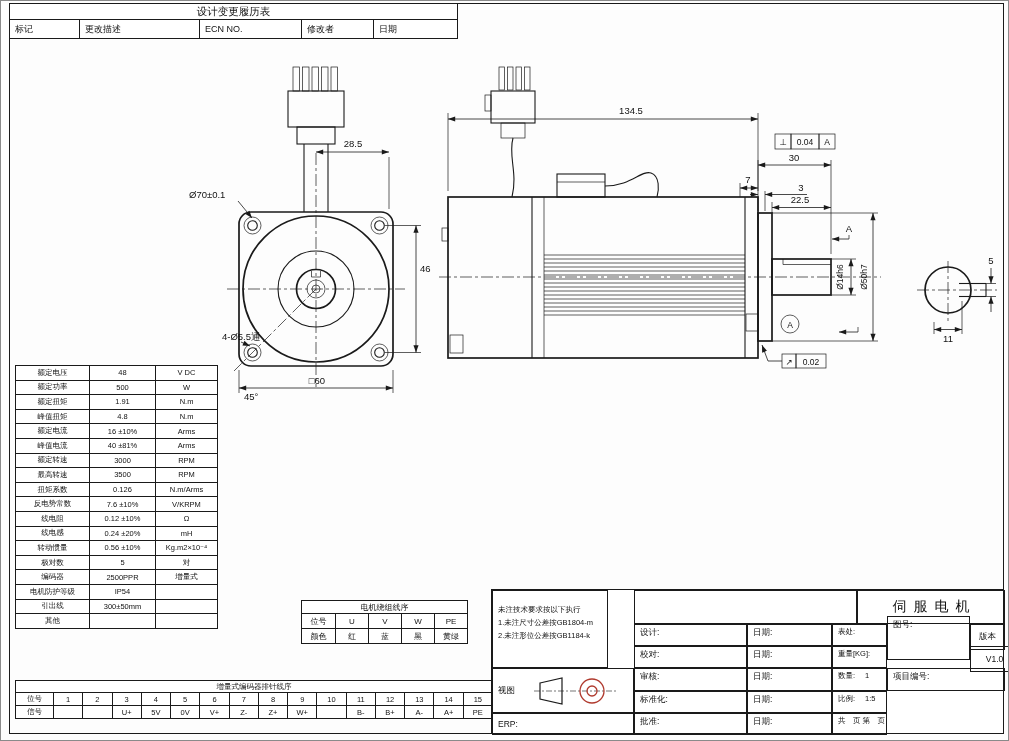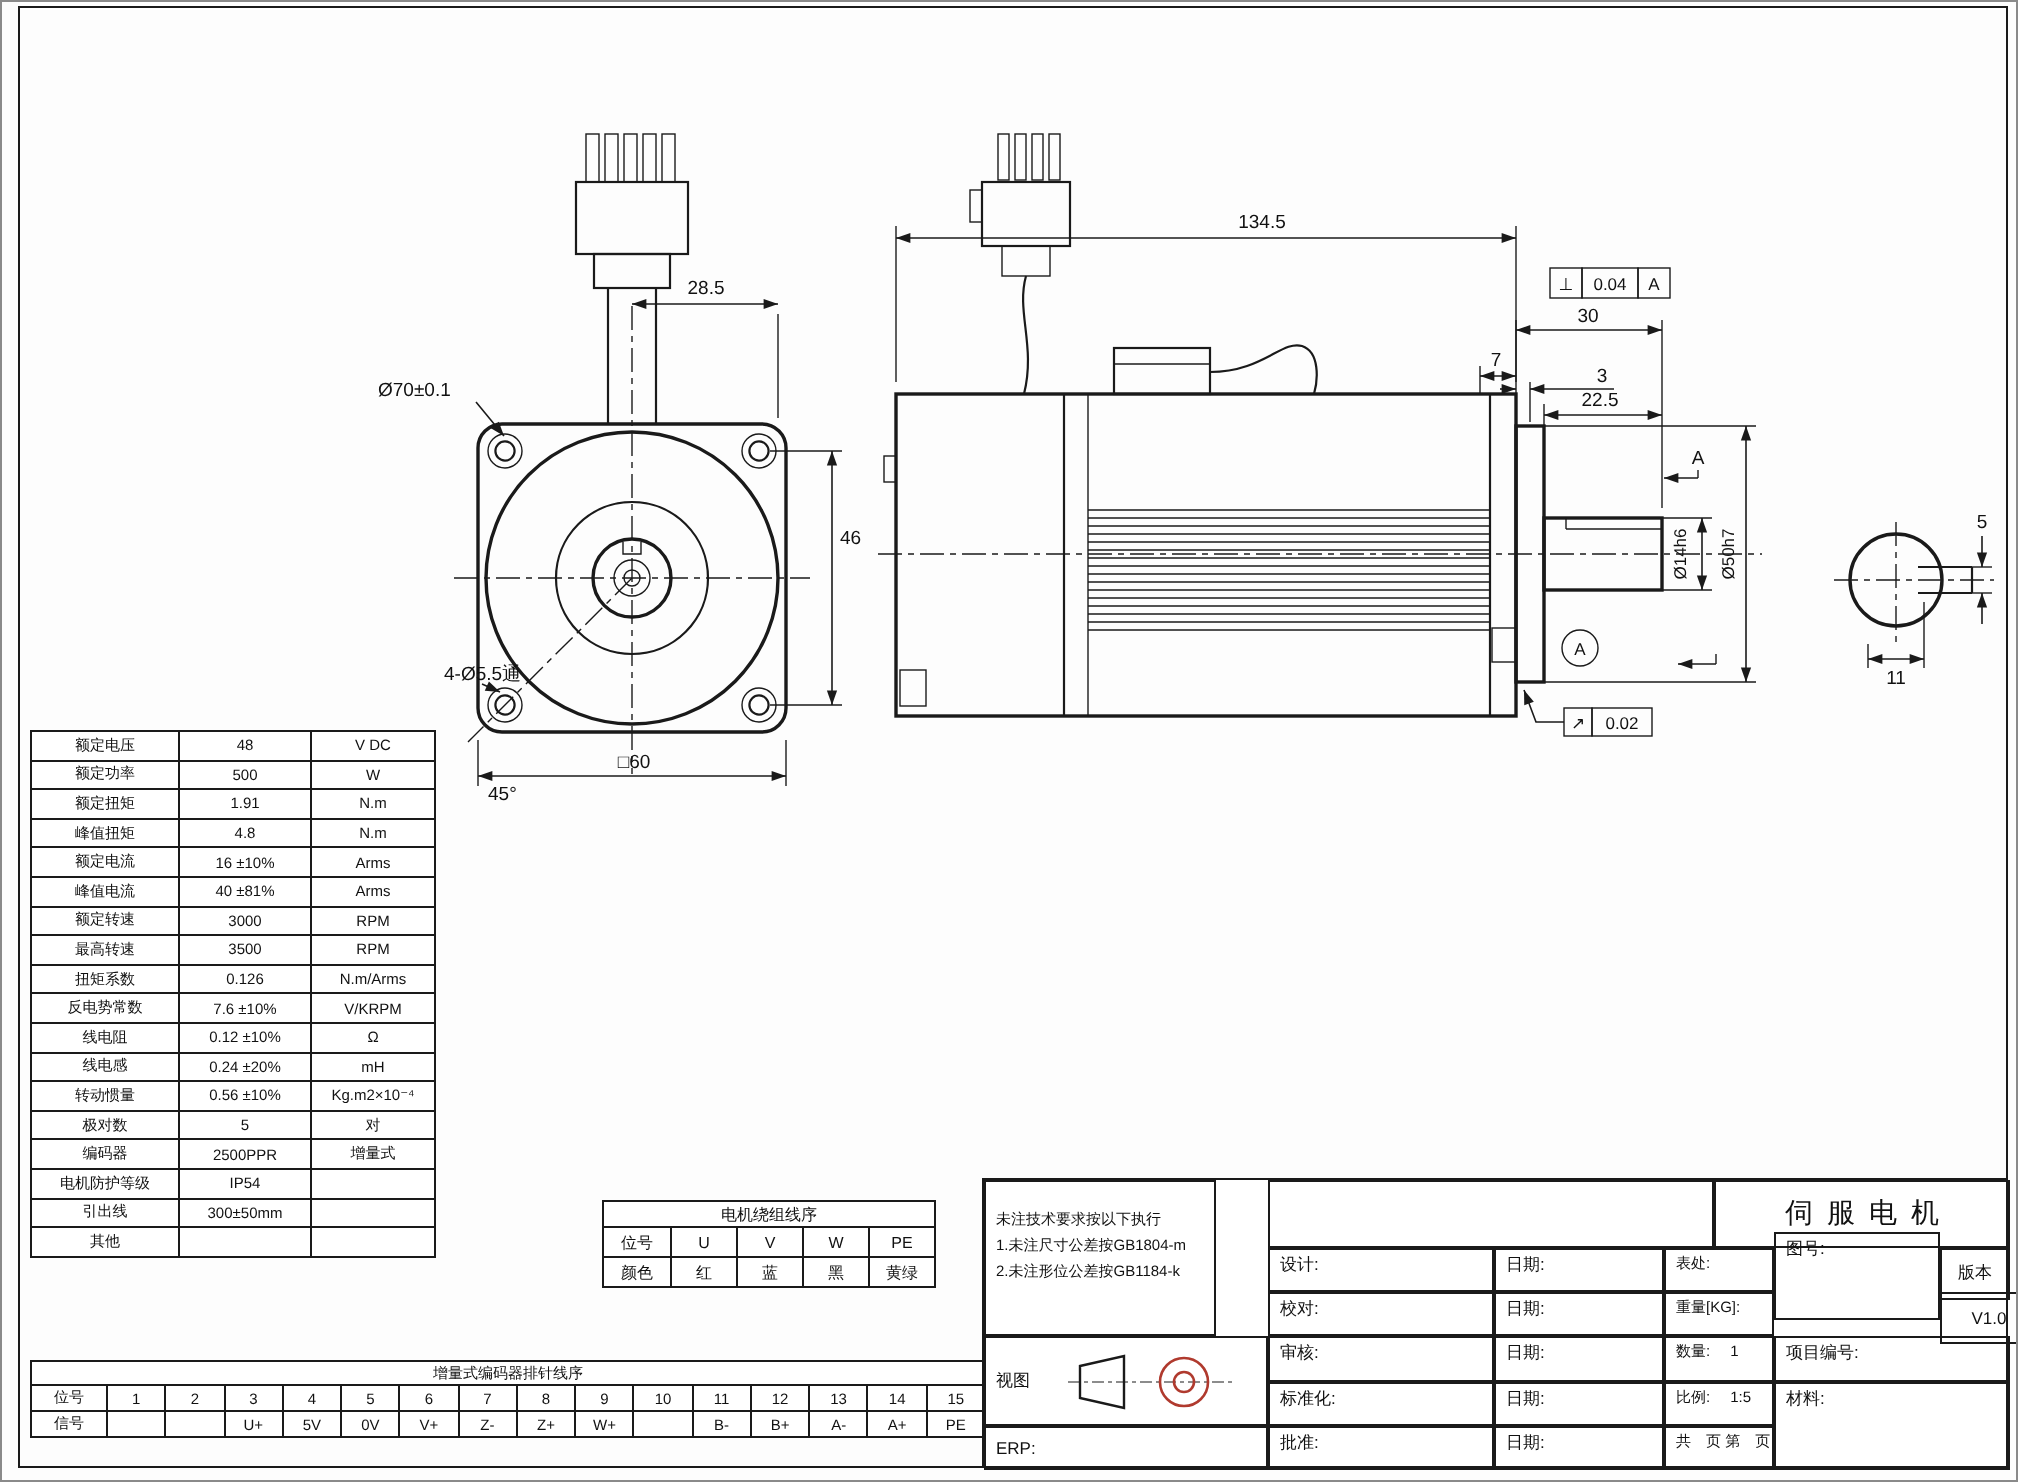--- a/index.html
+++ b/index.html
@@ -227,20 +227,41 @@
         <line class="dim" x1="990" y1="311" x2="990" y2="295.5" marker-end="url(#arr)"></line>
         <text class="dt" x="990" y="263">5</text>
         <line class="tl" x1="933" y1="321" x2="933" y2="333"></line>
         <line class="tl" x1="961" y1="300" x2="961" y2="333"></line>
         <line class="dim" x1="933" y1="328.5" x2="961" y2="328.5" marker-start="url(#arr)" marker-end="url(#arr)"></line>
         <text class="dt" x="947" y="341">11</text>
       </g>
     </g>
   </svg>
 
+  <table class="grid change-table">
+    <colgroup>
+        <col style="width:70px">
+        <col style="width:120px">
+        <col style="width:102px">
+        <col style="width:72px">
+        <col style="width:84px">
+      </colgroup>
+    <tbody>
+        <tr>
+          <td colspan="5" class="ct-title">设计变更履历表</td>
+        </tr>
+    <tr>
+      <td class="ct-h">标记</td>
+      <td class="ct-h">更改描述</td>
+      <td class="ct-h">ECN NO.</td>
+      <td class="ct-h">修改者</td>
+      <td class="ct-h">日期</td>
+    </tr>
+  </tbody>
+    </table>
 
   <table class="grid specs-table">
     <colgroup>
         <col style="width:74px">
         <col style="width:66px">
         <col style="width:62px">
       </colgroup>
     <tbody>
         <tr>
           <td>额定电压</td>
@@ -449,15 +470,14 @@
     <div class="tbc row-i tbc-sm" style="top:101px;height:22px"><span>比例:</span><span class="val">1:5</span></div>
 
     <div class="tbc row-l" style="top:123px;height:22px"><span>批准:</span></div>
     <div class="tbc row-d" style="top:123px;height:22px"><span>日期:</span></div>
     <div class="tbc row-i tbc-sm" style="top:123px;height:22px"><span>共　页 第　页</span></div>
 
     <div class="tbc tbc-drawno"><span>图号:</span></div>
     <div class="tbc tbc-verl c">版本</div>
     <div class="tbc tbc-verv c">V1.0</div>
     <div class="tbc tbc-proj"><span>项目编号:</span></div>
-    <div class="tbc tbc-mat"><span>材料:</span></div>
   </div>
 </div>
 
 </body></html>

